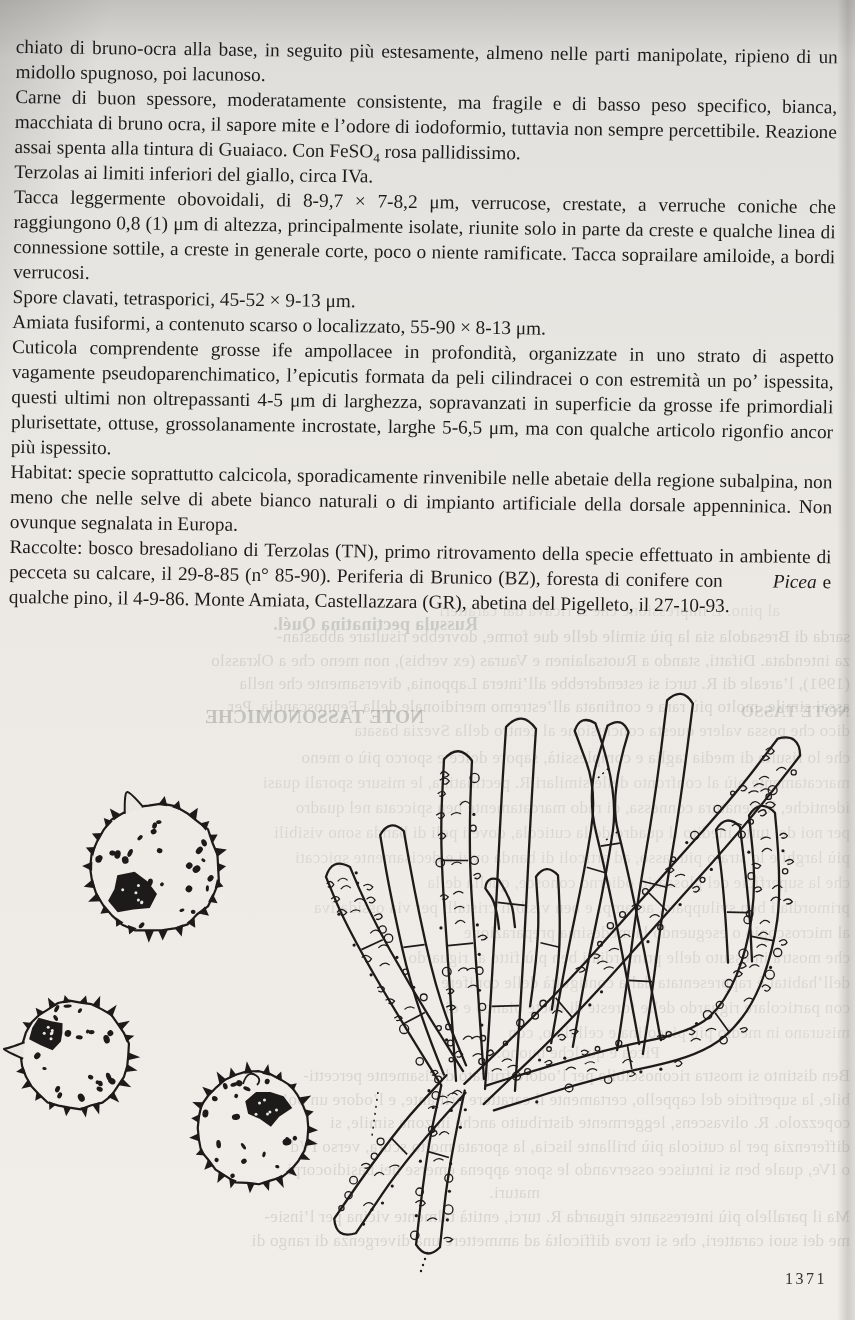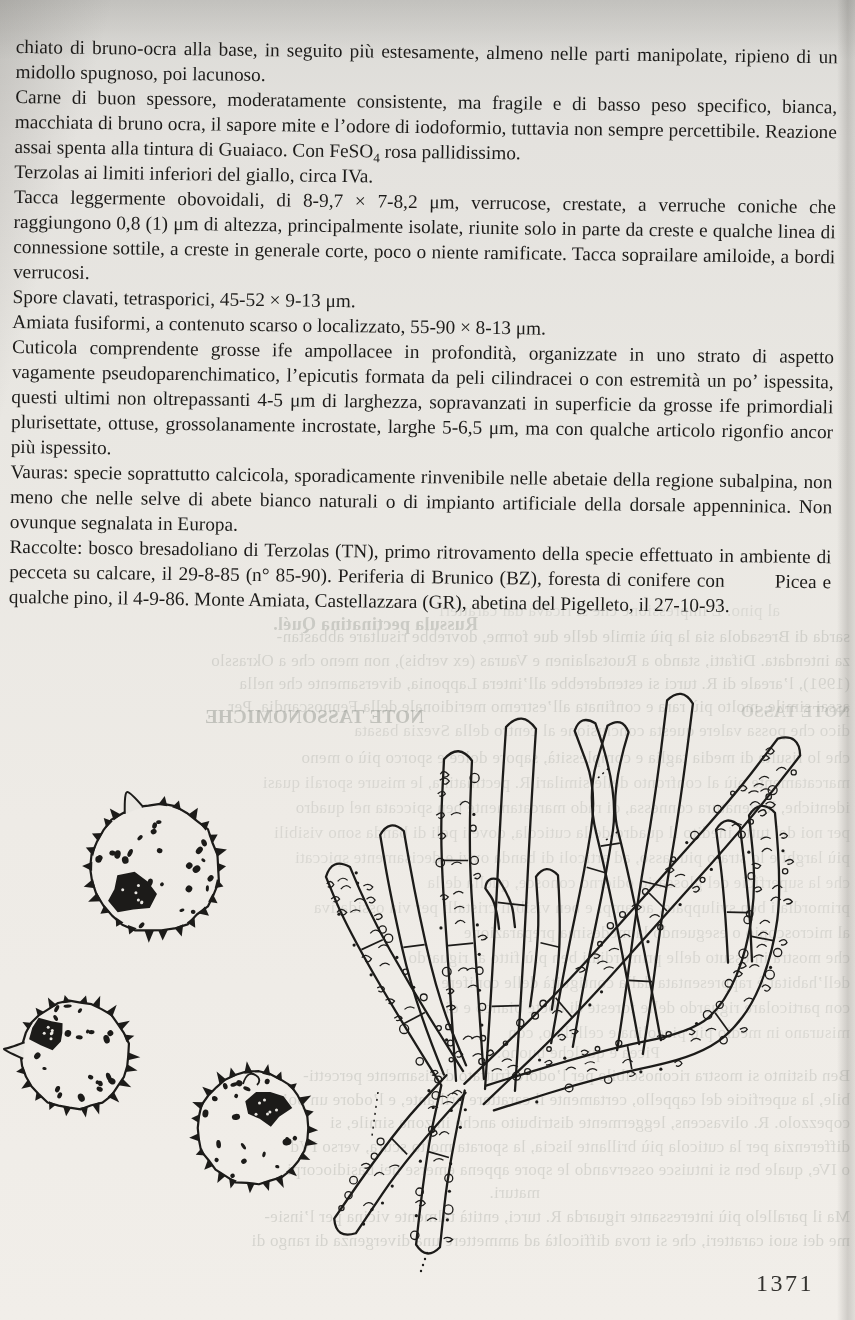--- a/index.html
+++ b/index.html
@@ -16,33 +16,33 @@
     background:linear-gradient(90deg, rgba(70,68,64,0), rgba(70,68,64,.20) 60%, rgba(70,68,64,.10));
     pointer-events:none;
   }
   .textblock{
     position:absolute;left:16px;top:34px;width:822px;
     font-size:19.3px;line-height:25px;color:#1d1c1a;
     text-align:justify;transform:rotate(.72deg);transform-origin:0 0;
   }
   .para{margin:0;}
   .seg-b{font-weight:normal;}
-  .seg-i{margin-left:44px;}
+  .seg-i{font-style:italic;margin-left:44px;}
   .seg-sub{vertical-align:sub;font-size:.68em;line-height:0;}
   .bleedlayer{position:absolute;left:0;top:0;width:855px;height:1320px;pointer-events:none;}
   .bleed-line{
     position:absolute;transform:scaleX(-1);white-space:nowrap;
     color:#49524a;filter:blur(.7px);letter-spacing:.3px;
     font-family:"Liberation Serif","DejaVu Serif",serif;
   }
   .bleed-b{font-weight:bold;}
   svg.illu{position:absolute;left:0;top:0;width:855px;height:1320px;pointer-events:none;}
   .pageno{
-    position:absolute;left:734px;top:1270px;width:80px;text-align:right;
-    font-size:24px;letter-spacing:2.5px;color:#33322f;
+    position:absolute;left:766px;top:1270px;width:80px;text-align:center;
+    font-size:16px;letter-spacing:2.5px;color:#33322f;
   }
 </style>
 </head>
 <body>
 
 <div class="page">
   <div class="bleedlayer" id="bleed">
       <div class="bleed-line" style="left: 300px; top: 601px; width: 480px; font-size: 17px; opacity: 0.1;">al pino. L’impressione che si ricava dai caratteri</div>
       <div class="bleed-line bleed-b" style="left: 178px; top: 614px; width: 300px; font-size: 18px; opacity: 0.2;">Russula pectinatina Quél.</div>
       <div class="bleed-line" style="left: 95px; top: 627px; width: 755px; font-size: 17px; opacity: 0.16;">sarda di Bresadola sia la più simile delle due forme, dovrebbe risultare abbastan-</div>
@@ -75,21 +75,21 @@
       <div class="bleed-line" style="left: 95px; top: 1231px; width: 755px; font-size: 17px; opacity: 0.16;">me dei suoi caratteri, che si trova difficoltà ad ammettere una divergenza di rango di</div>
     </div>
   <div class="textblock" id="textblock">
       <p class="para"><span class="">chiato di bruno-ocra alla base, in seguito più estesamente, almeno nelle parti manipolate, ripieno di un midollo spugnoso, poi lacunoso.</span></p>
       <p class="para"><span class="seg-b">Carne</span><span class=""> di buon spessore, moderatamente consistente, ma fragile e di basso peso specifico, bianca, macchiata di bruno ocra, il sapore mite e l’odore di iodoformio, tuttavia non sempre percettibile. Reazione assai spenta alla tintura di Guaiaco. Con FeSO</span><span class="seg-sub">4</span><span class=""> rosa pallidissimo.</span></p>
       <p class="para"><span class="seg-b">Terzolas</span><span class=""> ai limiti inferiori del giallo, circa IVa.</span></p>
       <p class="para"><span class="seg-b">Tacca</span><span class=""> leggermente obovoidali, di 8-9,7 × 7-8,2 μm, verrucose, crestate, a verruche coniche che raggiungono 0,8 (1) μm di altezza, principalmente isolate, riunite solo in parte da creste e qualche linea di connessione sottile, a creste in generale corte, poco o niente ramificate. Tacca soprailare amiloide, a bordi verrucosi.</span></p>
       <p class="para"><span class="seg-b">Spore</span><span class=""> clavati, tetrasporici, 45-52 × 9-13 μm.</span></p>
       <p class="para"><span class="seg-b">Amiata</span><span class=""> fusiformi, a contenuto scarso o localizzato, 55-90 × 8-13 μm.</span></p>
       <p class="para"><span class="seg-b">Cuticola</span><span class=""> comprendente grosse ife ampollacee in profondità, organizzate in uno strato di aspetto vagamente pseudoparenchimatico, l’epicutis formata da peli cilindracei o con estremità un po’ ispessita, questi ultimi non oltrepassanti 4-5 μm di larghezza, sopravanzati in superficie da grosse ife primordiali plurisettate, ottuse, grossolanamente incrostate, larghe 5-6,5 μm, ma con qualche articolo rigonfio ancor più ispessito.</span></p>
-      <p class="para"><span class="seg-b">Vauras</span><span class="">: specie soprattutto calcicola, sporadicamente rinvenibile nelle abetaie della regione subalpina, non meno che nelle selve di abete bianco naturali o di impianto artificiale della dorsale appenninica. Non ovunque segnalata in Europa.</span></p>
+      <p class="para"><span class="seg-b">Habitat</span><span class="">: specie soprattutto calcicola, sporadicamente rinvenibile nelle abetaie della regione subalpina, non meno che nelle selve di abete bianco naturali o di impianto artificiale della dorsale appenninica. Non ovunque segnalata in Europa.</span></p>
       <p class="para"><span class="seg-b">Raccolte</span><span class="">: bosco bresadoliano di Terzolas (TN), primo ritrovamento della specie effettuato in ambiente di pecceta su calcare, il 29-8-85 (n° 85-90). Periferia di Brunico (BZ), foresta di conifere con </span><span class="seg-i">Picea</span><span class=""> e qualche pino, il 4-9-86. Monte Amiata, Castellazzara (GR), abetina del Pigelleto, il 27-10-93.</span></p>
     </div>
   <svg class="illu" id="illu" viewBox="0 0 855 1320">
     <g id="gSpores">
         <g>
           <path d="M218.16409868746996,868 L218.8957102702764,881.5814524805139 L213.7957612917087,894.177559501622 L207.88248046152108,906.4213710417076 L196.85940004641353,914.4895735547885 L187.56925369091334,924.411602157262 L174.63962220249124,928.4445419289489 L161.54033970548102,930.2271756123693 L148.4544162453715,930.2770694071742 L134.744369135865,930.3404216456472 L122.2435119494796,924.7359015810242 L112.10872644782665,915.6355851840061 L103.3475459607865,905.5277045353309 L96.39323963246804,894.0934108686287 L92.06978328890455,881.3762304892598 L90.11226461604238,868 L91.52272060420016,854.5074877474615 L96.77257885315058,842.0754818338818 L103.28994298174399,830.4304444506549 L111.42162525563148,819.601311632988 L123.22005773857234,812.955525341602 L135.24119899653923,807.1886634373269 L148.44667036307715,805.6492334456583 L161.773155820899,803.5577270147279 L175.1075641806656,806.1152807484706 L186.77298070527615,812.9675831105561 L197.13670467081596,821.2024484589301 L208.02430318208792,829.4755887203631 L212.36207818890978,842.4607573413863 L217.45989807157684,854.7237388236456 Z" fill="none" stroke="#1c1b19" stroke-width="2.2" stroke-linejoin="round"></path>
           <path d="M217.80601783265246,863.059946963388 L226.0511770492209,866.3588719507956 L217.8390062533739,872.5010324469431 Z" fill="#1c1b19"></path>
           <path d="M217.02248002022682,879.0549523807462 L223.44641352011536,886.5773756274178 L214.67400298750306,888.1993407676458 Z" fill="#1c1b19"></path>
           <path d="M212.6073465401049,893.5028160133006 L217.5795858968076,903.2583141706627 L208.14938493764924,901.8251811635885 Z" fill="#1c1b19"></path>
           <path d="M204.87654983649625,906.4880471888027 L208.9463713737501,915.7805585382736 L198.5649080511127,913.5093263683182 Z" fill="#1c1b19"></path>

